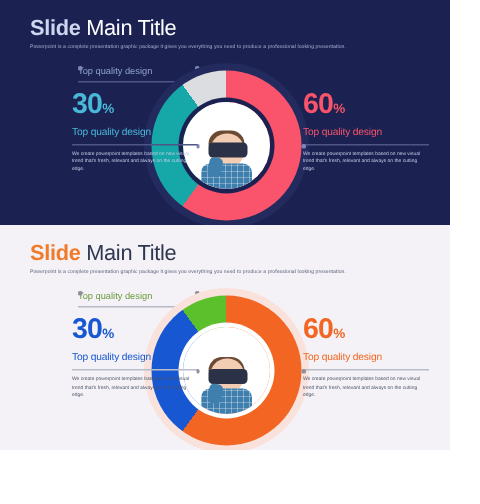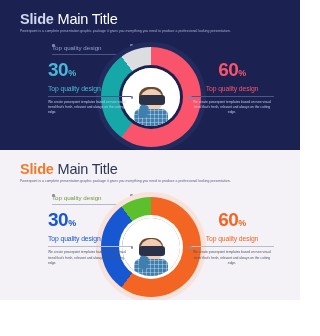--- a/index.html
+++ b/index.html
@@ -92,21 +92,21 @@
     background: #3f7fae; border-radius: 3px; transform: rotate(10deg);
   }
   .ph-finger {
     position: absolute; left: 35%; top: 36%; width: 3px; height: 9px;
     background: #f2cdb4; border-radius: 2px;
   }
 
   
   .side { position: absolute; top: 60px; width: 84px; margin-left: 32px; }
   .side.left  { left: 16px;  text-align: left; }
-  .side.right { right: 26px; text-align: center; }
+  .side.right { right: 14px; text-align: left; }
 
   .pct { font-size: 19px; font-weight: bold; line-height: 1; letter-spacing: -0.5px; }
   .pct .sym { font-size: 9px; font-weight: bold; }
   .dark .side.left .pct  { color: #49b7d8; }
   .dark .side.right .pct { color: #f9546b; }
   .light .side.left .pct  { color: #1757d1; }
   .light .side.right .pct { color: #f26522; }
 
   .sub-head { margin-top: 6px; font-size: 6.8px; letter-spacing: -0.1px; white-space: nowrap; }
   .dark .side.left .sub-head  { color: #49b7d8; }

